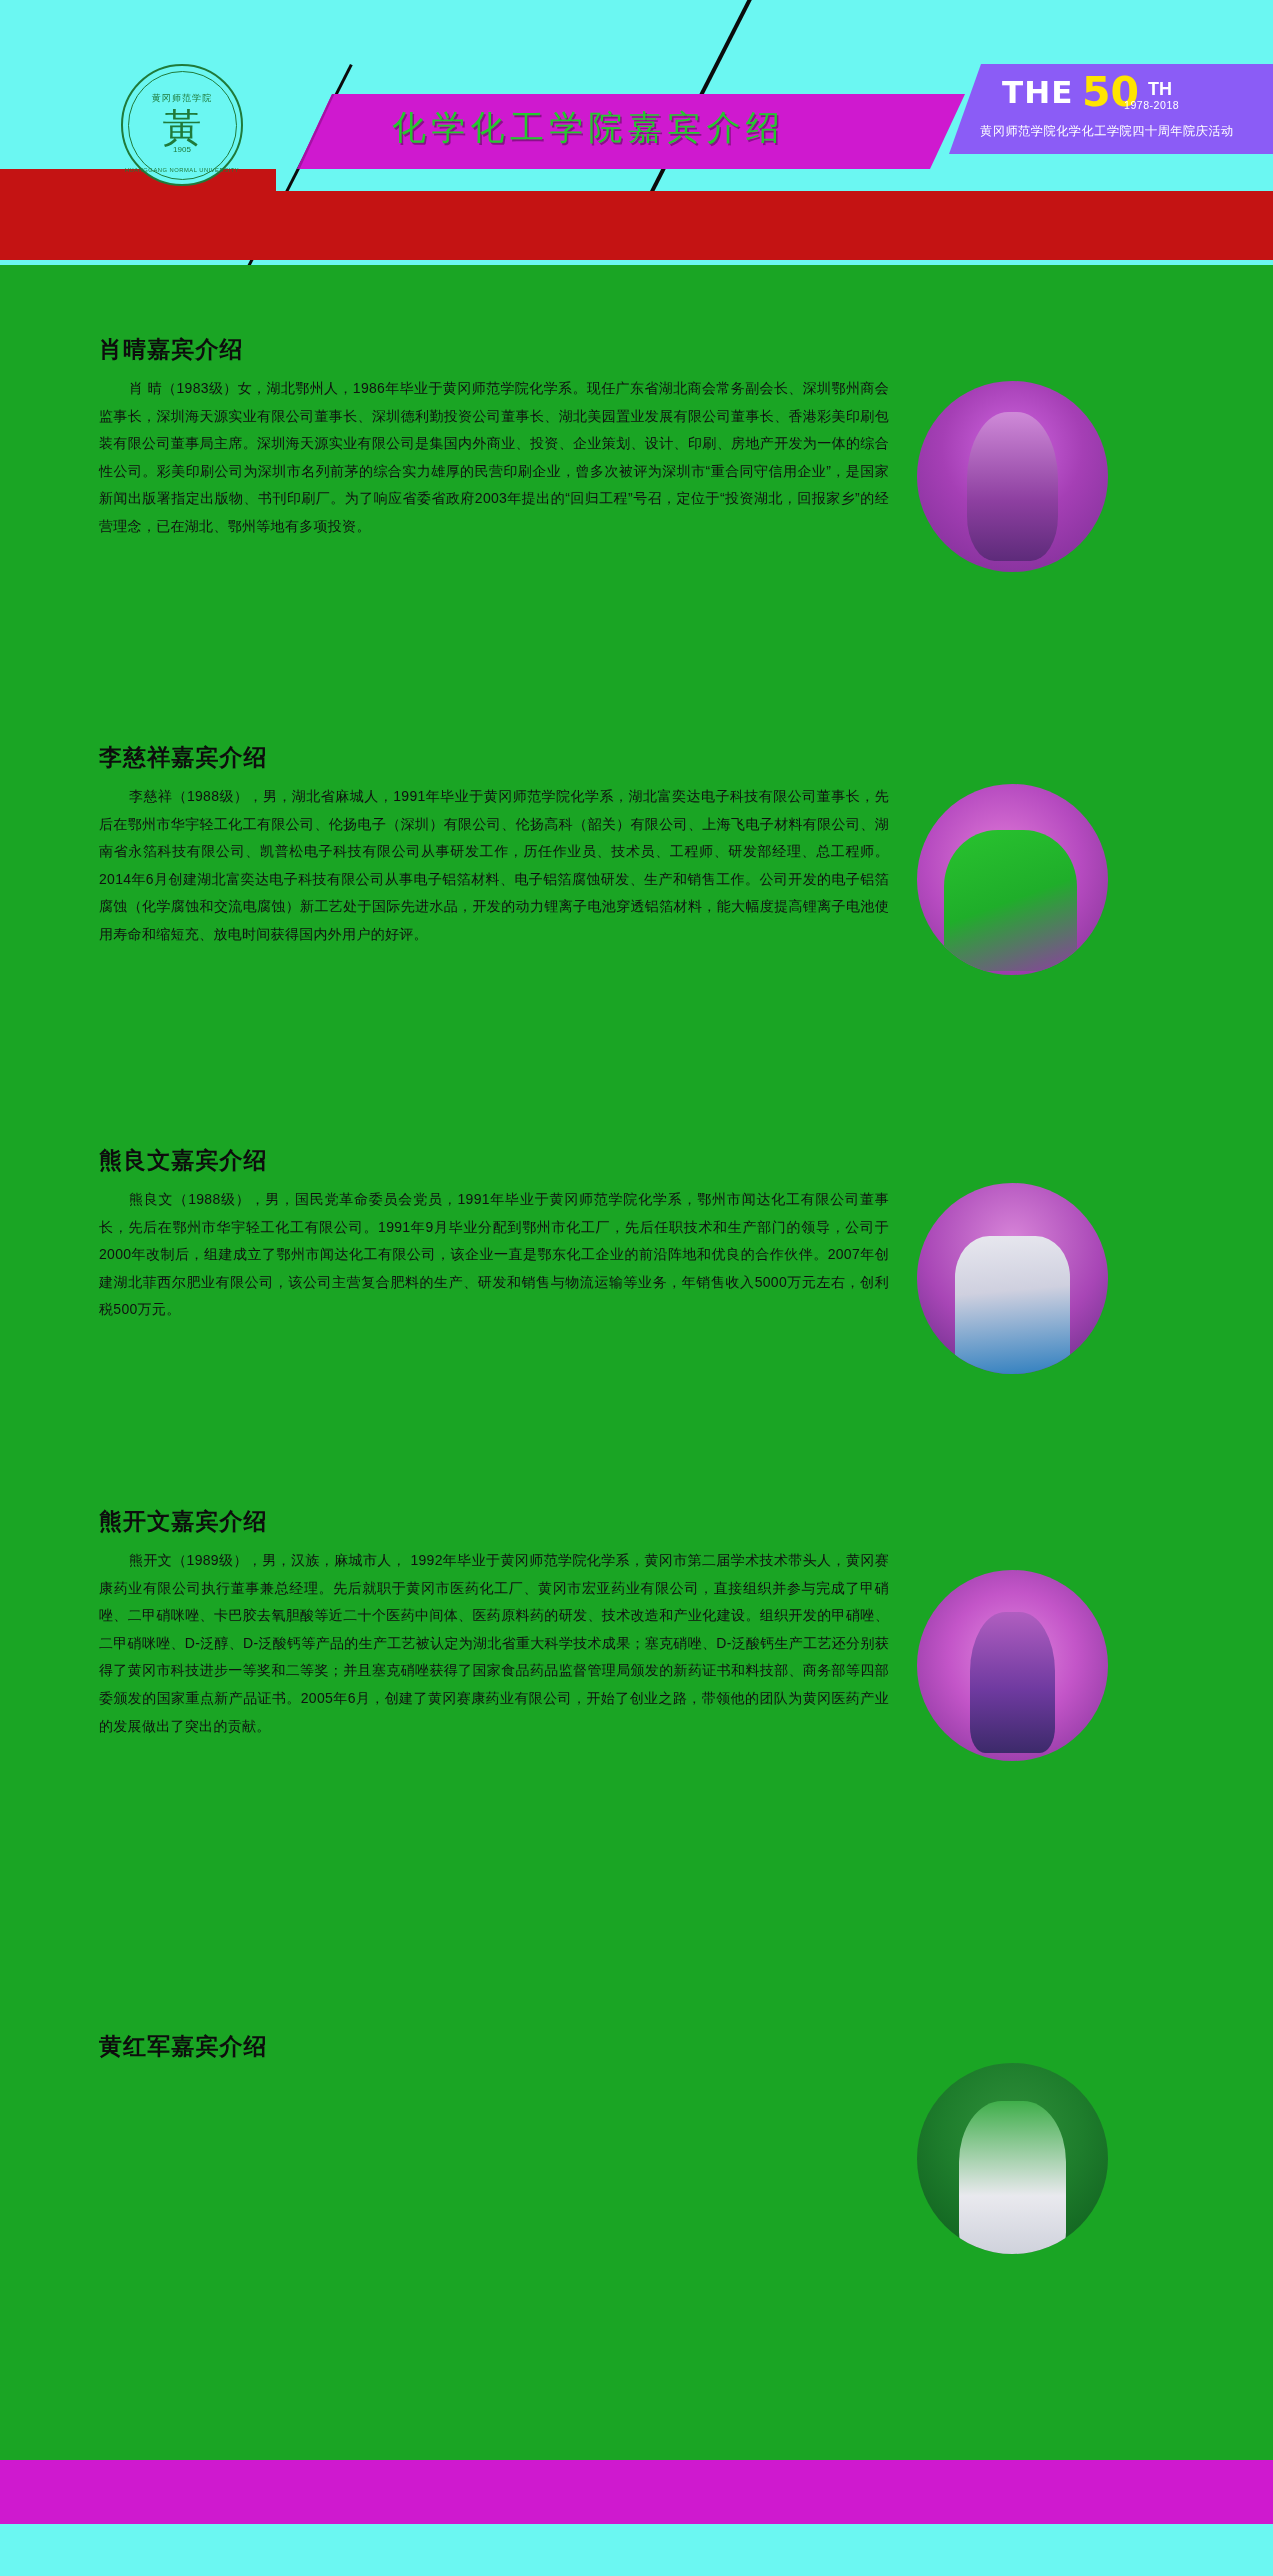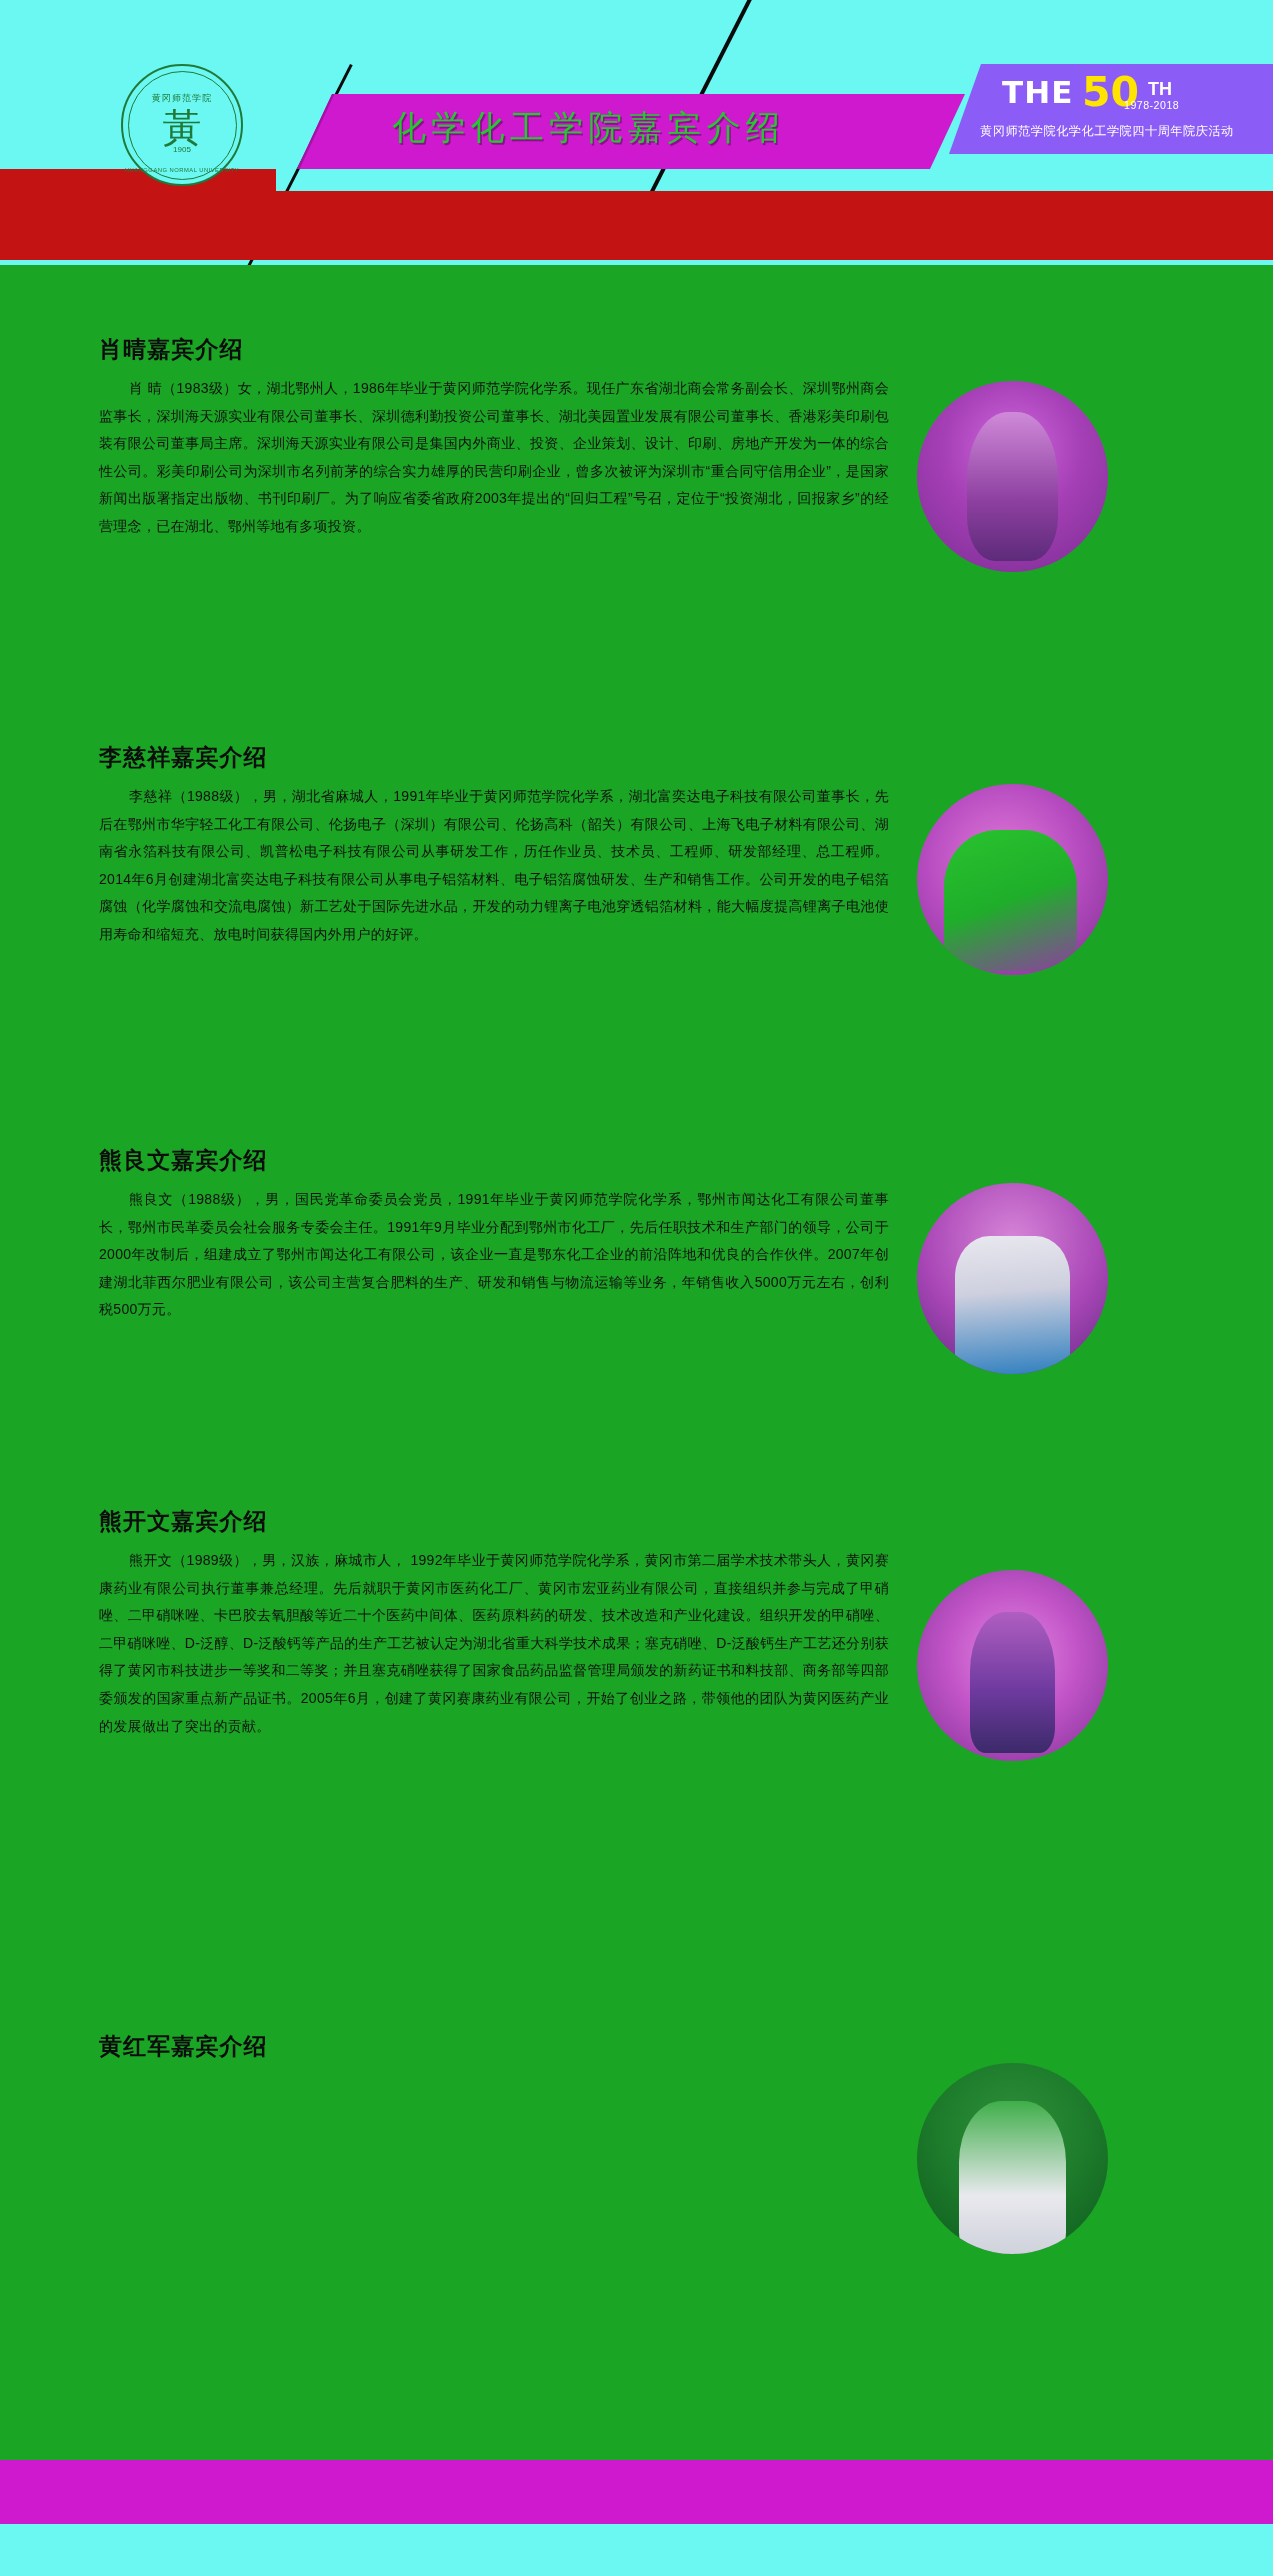--- a/index.html
+++ b/index.html
@@ -309,21 +309,21 @@
       <div class="body">李慈祥（1988级），男，湖北省麻城人，1991年毕业于黄冈师范学院化学系，湖北富奕达电子科技有限公司董事长，先后在鄂州市华宇轻工化工有限公司、伦扬电子（深圳）有限公司、伦扬高科（韶关）有限公司、上海飞电子材料有限公司、湖南省永箔科技有限公司、凯普松电子科技有限公司从事研发工作，历任作业员、技术员、工程师、研发部经理、总工程师。2014年6月创建湖北富奕达电子科技有限公司从事电子铝箔材料、电子铝箔腐蚀研发、生产和销售工作。公司开发的电子铝箔腐蚀（化学腐蚀和交流电腐蚀）新工艺处于国际先进水品，开发的动力锂离子电池穿透铝箔材料，能大幅度提高锂离子电池使用寿命和缩短充、放电时间获得国内外用户的好评。</div>
       <div class="portrait" style="left:917px;top:42px;width:191px;height:191px">
         <div class="ph p2">
           <div class="figure"></div>
         </div>
       </div>
     </div>
 
     <div class="entry" style="top:880px;height:297px">
       <h2>熊良文嘉宾介绍</h2>
-      <div class="body">熊良文（1988级），男，国民党革命委员会党员，1991年毕业于黄冈师范学院化学系，鄂州市闻达化工有限公司董事长，鄂州市民革委员会社会服务专委会主任。1991年9月毕业分配到鄂州市化工厂，先后任职技术和生产部门的领导，公司于2000年改制后，组建成立了鄂州市闻达化工有限公司，该企业一直是鄂东化工企业的前沿阵地和优良的合作伙伴。2007年创建湖北菲西尔肥业有限公司，该公司主营复合肥料的生产、研发和销售与物流运输等业务，年销售收入5000万元左右，创利税500万元。</div>
+      <div class="body">熊良文（1988级），男，国民党革命委员会党员，1991年毕业于黄冈师范学院化学系，鄂州市闻达化工有限公司董事长，先后在鄂州市华宇轻工化工有限公司。1991年9月毕业分配到鄂州市化工厂，先后任职技术和生产部门的领导，公司于2000年改制后，组建成立了鄂州市闻达化工有限公司，该企业一直是鄂东化工企业的前沿阵地和优良的合作伙伴。2007年创建湖北菲西尔肥业有限公司，该公司主营复合肥料的生产、研发和销售与物流运输等业务，年销售收入5000万元左右，创利税500万元。</div>
       <div class="portrait" style="left:917px;top:38px;width:191px;height:191px">
         <div class="ph p3">
           <div class="figure"></div>
         </div>
       </div>
     </div>
 
     <div class="entry" style="top:1241px;height:403px">
       <h2>熊开文嘉宾介绍</h2>
       <div class="body">熊开文（1989级），男，汉族，麻城市人， 1992年毕业于黄冈师范学院化学系，黄冈市第二届学术技术带头人，黄冈赛康药业有限公司执行董事兼总经理。先后就职于黄冈市医药化工厂、黄冈市宏亚药业有限公司，直接组织并参与完成了甲硝唑、二甲硝咪唑、卡巴胶去氧胆酸等近二十个医药中间体、医药原料药的研发、技术改造和产业化建设。组织开发的甲硝唑、二甲硝咪唑、D-泛醇、D-泛酸钙等产品的生产工艺被认定为湖北省重大科学技术成果；塞克硝唑、D-泛酸钙生产工艺还分别获得了黄冈市科技进步一等奖和二等奖；并且塞克硝唑获得了国家食品药品监督管理局颁发的新药证书和料技部、商务部等四部委颁发的国家重点新产品证书。2005年6月，创建了黄冈赛康药业有限公司，开始了创业之路，带领他的团队为黄冈医药产业的发展做出了突出的贡献。</div>

